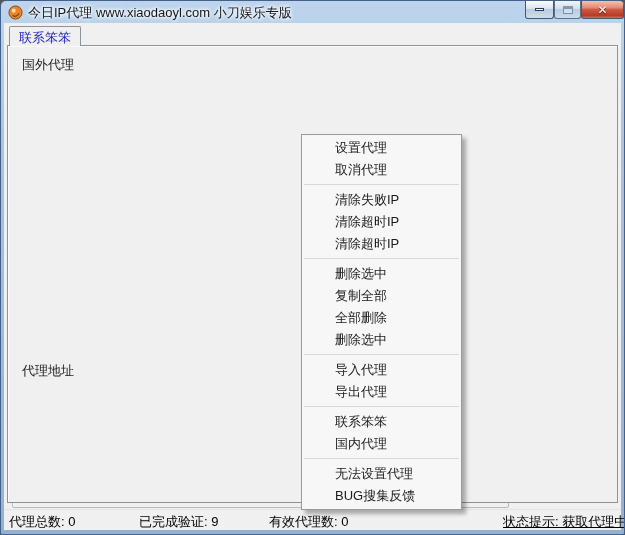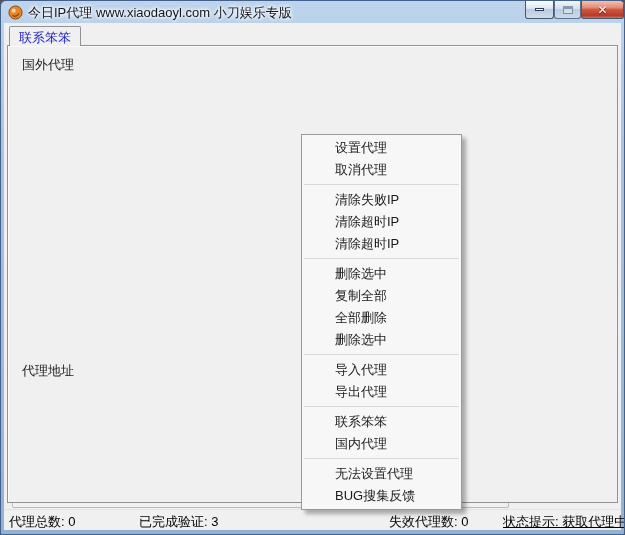--- a/index.html
+++ b/index.html
@@ -361,22 +361,22 @@
       </div>
   </div>
 
   <div class="btn" style="left:518px;top:389px;">添加资源</div>
   <div class="btn" style="left:518px;top:419px;">修改资源</div>
   <div class="btn" style="left:518px;top:449px;">删除资源</div>
   <div class="btn" style="left:518px;top:479px;">测试资源</div>
 
   <div class="statusbar">
     <span class="status-item" style="left:5px;">代理总数: 0</span>
-    <span class="status-item" style="left:135px;">已完成验证: 3</span>
-    <span class="status-item" style="left:385px;">失效代理数: 0</span>
+    <span class="status-item" style="left:135px;">已完成验证: 9</span>
+    <span class="status-item" style="left:265px;">有效代理数: 0</span>
     <span class="status-item" style="left:499px;text-decoration:underline;">状态提示: 获取代理中</span>
   </div>
 
   <div class="cmenu">
       <div class="mitem">设置代理</div>
       <div class="mitem">取消代理</div>
       <div class="msep"></div>
       <div class="mitem">清除失败IP</div>
       <div class="mitem">清除超时IP</div>
       <div class="mitem">清除超时IP</div>

